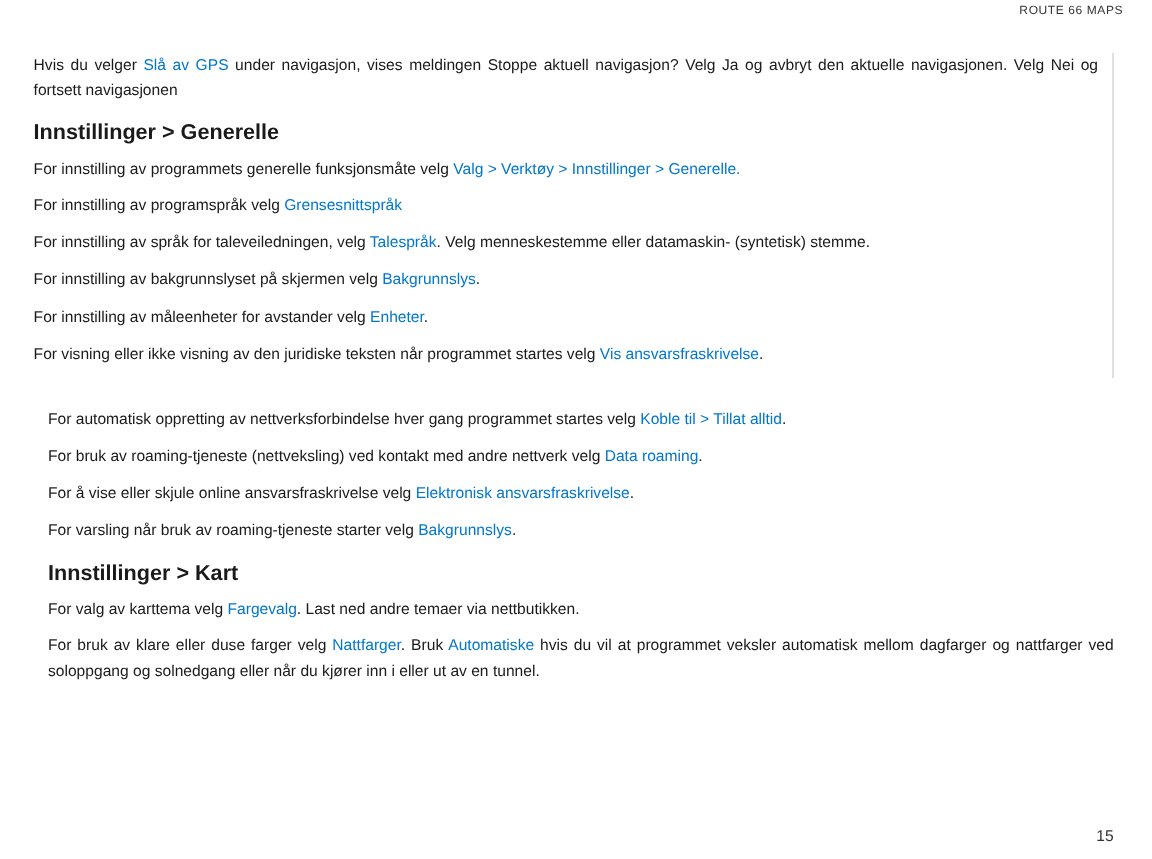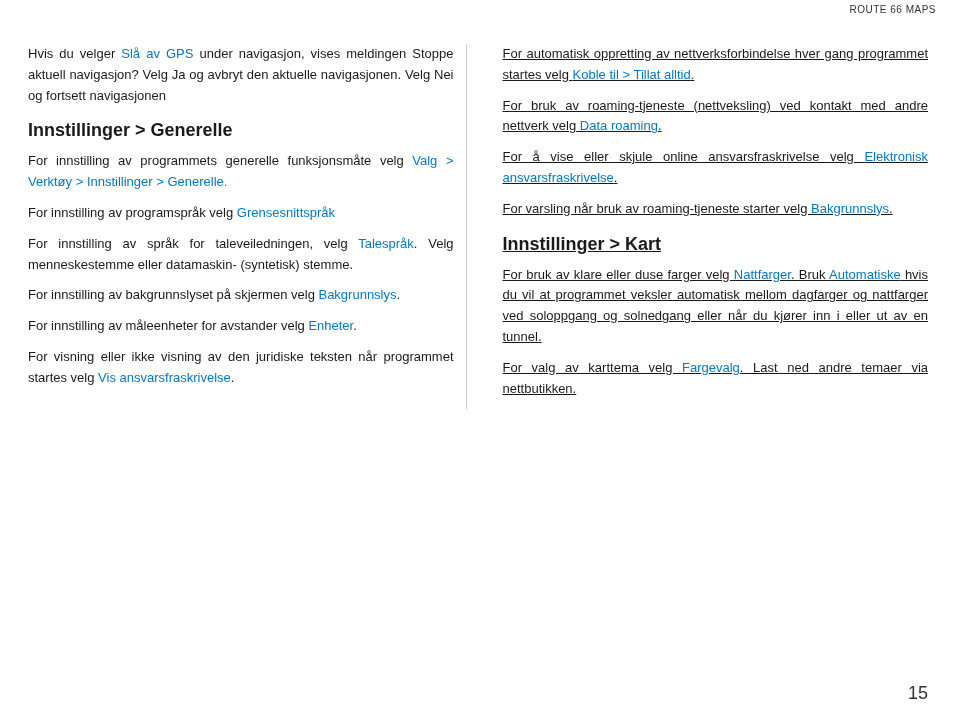--- a/index.html
+++ b/index.html
@@ -23,36 +23,35 @@
       top: 4px;
       right: 24px;
       font-size: 10px;
       color: #333;
       letter-spacing: 0.5px;
       text-transform: uppercase;
     }
 
     .page-container {
       display: flex;
-      flex-direction: row;
+      flex-direction: column;
       padding: 28px 32px 28px 28px;
       gap: 24px;
       margin-top: 16px;
     }
 
     .column-left {
       flex: 1;
       padding-right: 12px;
       border-right: 1px solid #ccc;
     }
 
     .column-right {
       flex: 1;
       padding-left: 12px;
-      text-decoration: underline;
     }
 
     .section-heading {
       font-size: 18px;
       font-weight: bold;
       margin: 14px 0 10px 0;
       color: #1a1a1a;
     }
 
     .paragraph {
@@ -73,21 +72,21 @@
       line-height: 1.6;
       margin-bottom: 6px;
       color: #1a1a1a;
       text-align: justify;
     }
 
     .page-number {
       position: absolute;
       bottom: 12px;
       right: 32px;
-      font-size: 18px;
+      font-size: 13px;
       color: #333;
     }
   </style>
 </head>
 <body>
 
 <div class="page-header">
   <span>ROUTE 66 MAPS</span>
 </div>
 
@@ -149,25 +148,25 @@
     <p class="paragraph">
       For varsling når bruk av roaming-tjeneste starter velg <a class="link-text">Bakgrunnslys</a>.
     </p>
 
     <div class="section-heading">
       <span>Innstillinger &gt; Kart</span>
     </div>
 
 
     <p class="paragraph">
-      For bruk av klare eller duse farger velg <a class="link-text">Nattfarger</a>. Bruk <a class="link-text">Automatiske</a> hvis du vil at programmet veksler automatisk mellom dagfarger og nattfarger ved soloppgang og solnedgang eller når du kjører inn i eller ut av en tunnel.
+      For valg av karttema velg <a class="link-text">Fargevalg</a>. Last ned andre temaer via nettbutikken.
     </p>
 
     <p class="paragraph">
-      For valg av karttema velg <a class="link-text">Fargevalg</a>. Last ned andre temaer via nettbutikken.
+      For bruk av klare eller duse farger velg <a class="link-text">Nattfarger</a>. Bruk <a class="link-text">Automatiske</a> hvis du vil at programmet veksler automatisk mellom dagfarger og nattfarger ved soloppgang og solnedgang eller når du kjører inn i eller ut av en tunnel.
     </p>
 
   </div>
 
 </div>
 
 <div class="page-number">
   <span>15</span>
 </div>
 

